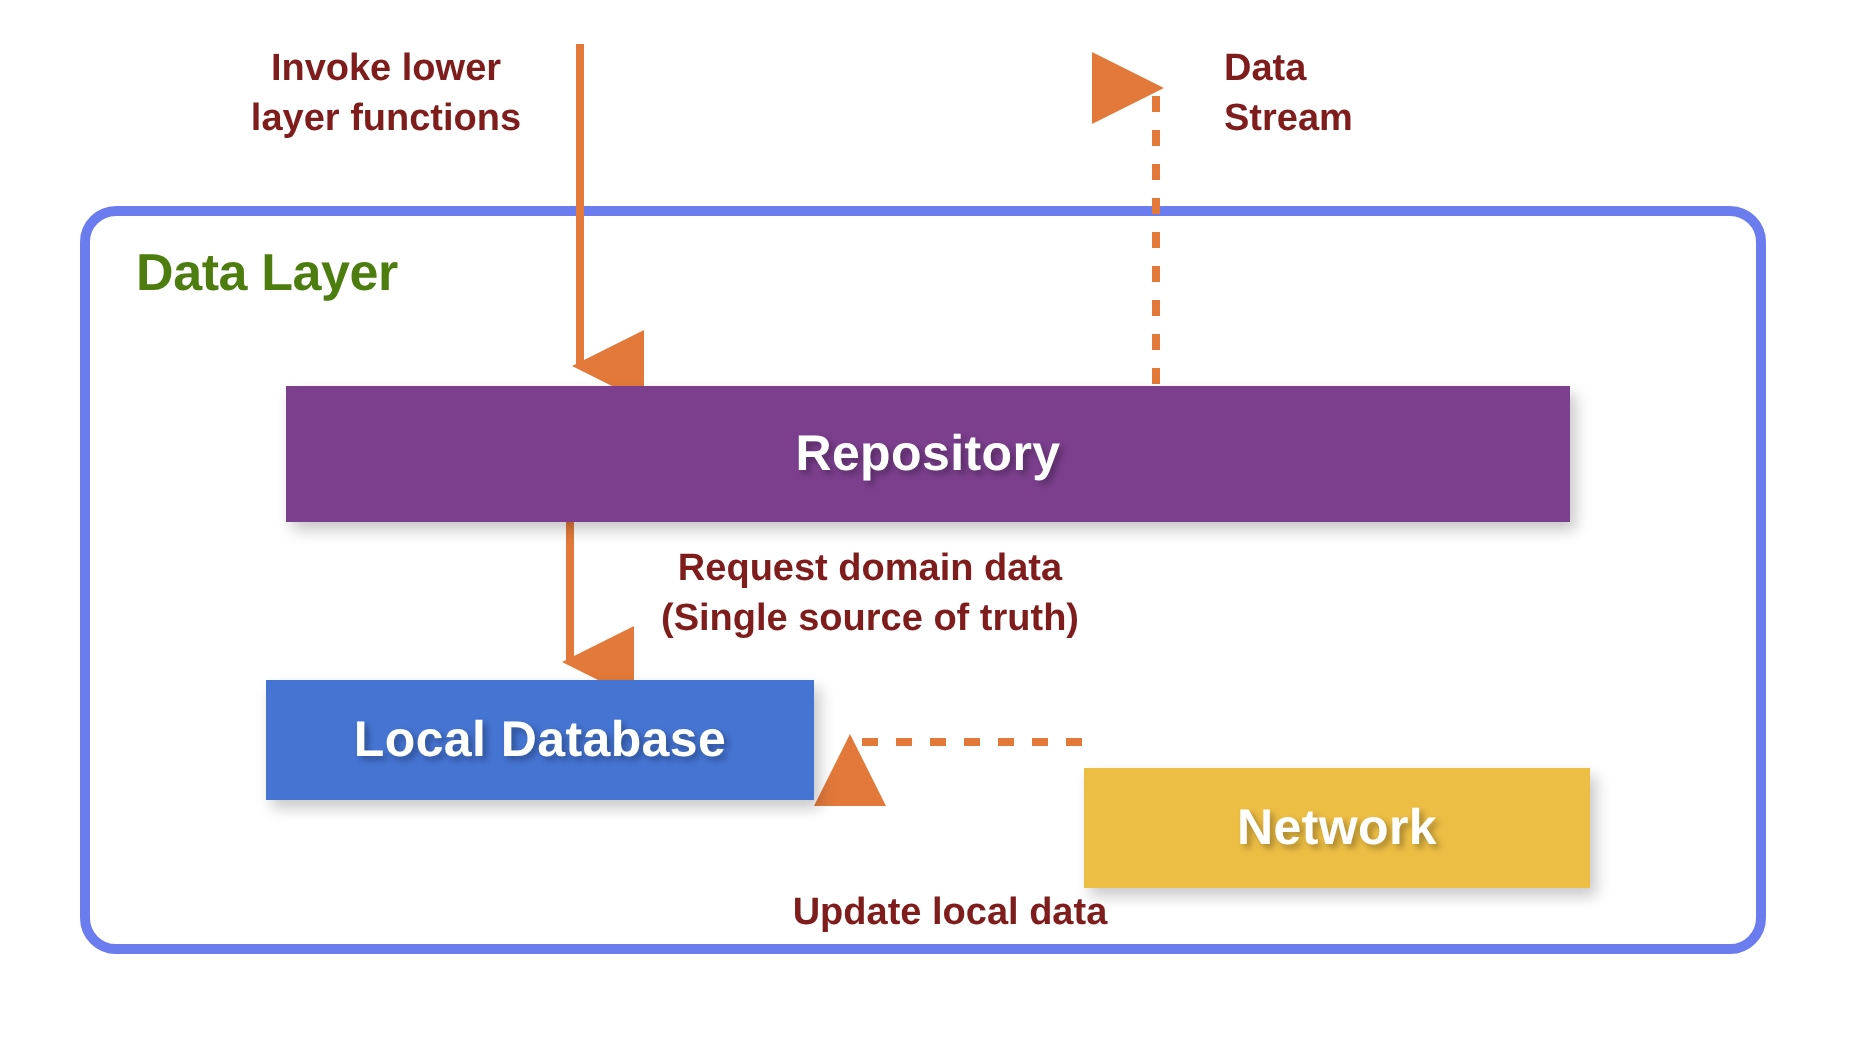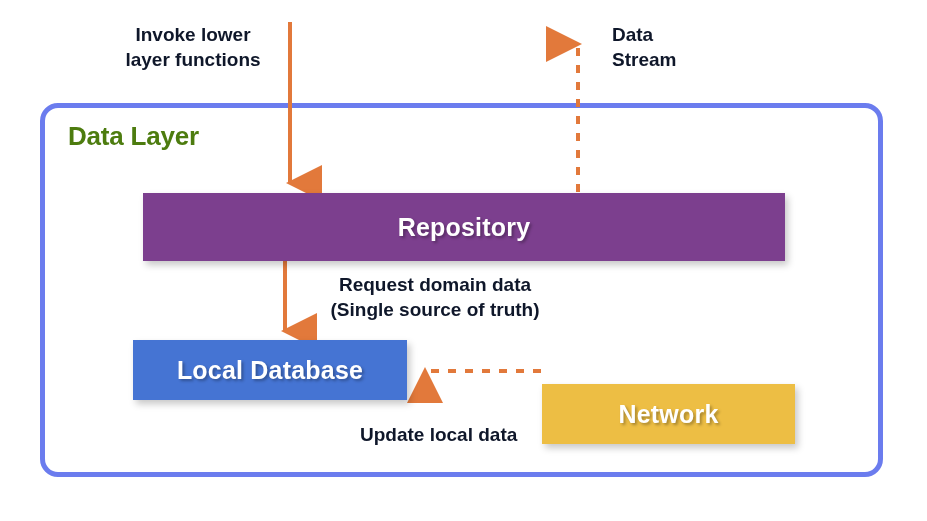--- a/index.html
+++ b/index.html
@@ -72,21 +72,21 @@
     top: 340px;
     width: 253px;
     height: 60px;
     background: #EDBE44;
     margin-top: 44px;
   }
 
   
   .label {
     position: absolute;
-    color: #0f172a;
+    color: #7f1d1d;
     font-size: 19px;
     font-weight: bold;
     line-height: 1.32;
     white-space: pre-line;
   }
   .label-invoke {
     left: 108px;
     top: 22px;
     width: 170px;
     text-align: center;
@@ -98,23 +98,23 @@
     text-align: left;
   }
   .label-request {
     left: 305px;
     top: 272px;
     width: 260px;
     text-align: center;
   }
   .label-update {
     left: 360px;
-    top: 422px;
+    top: 444px;
     width: 230px;
-    text-align: left;
+    text-align: center;
   }
 
   
   .arrows {
     position: absolute;
     left: 0;
     top: 0;
     width: 927px;
     height: 521px;
     pointer-events: none;

